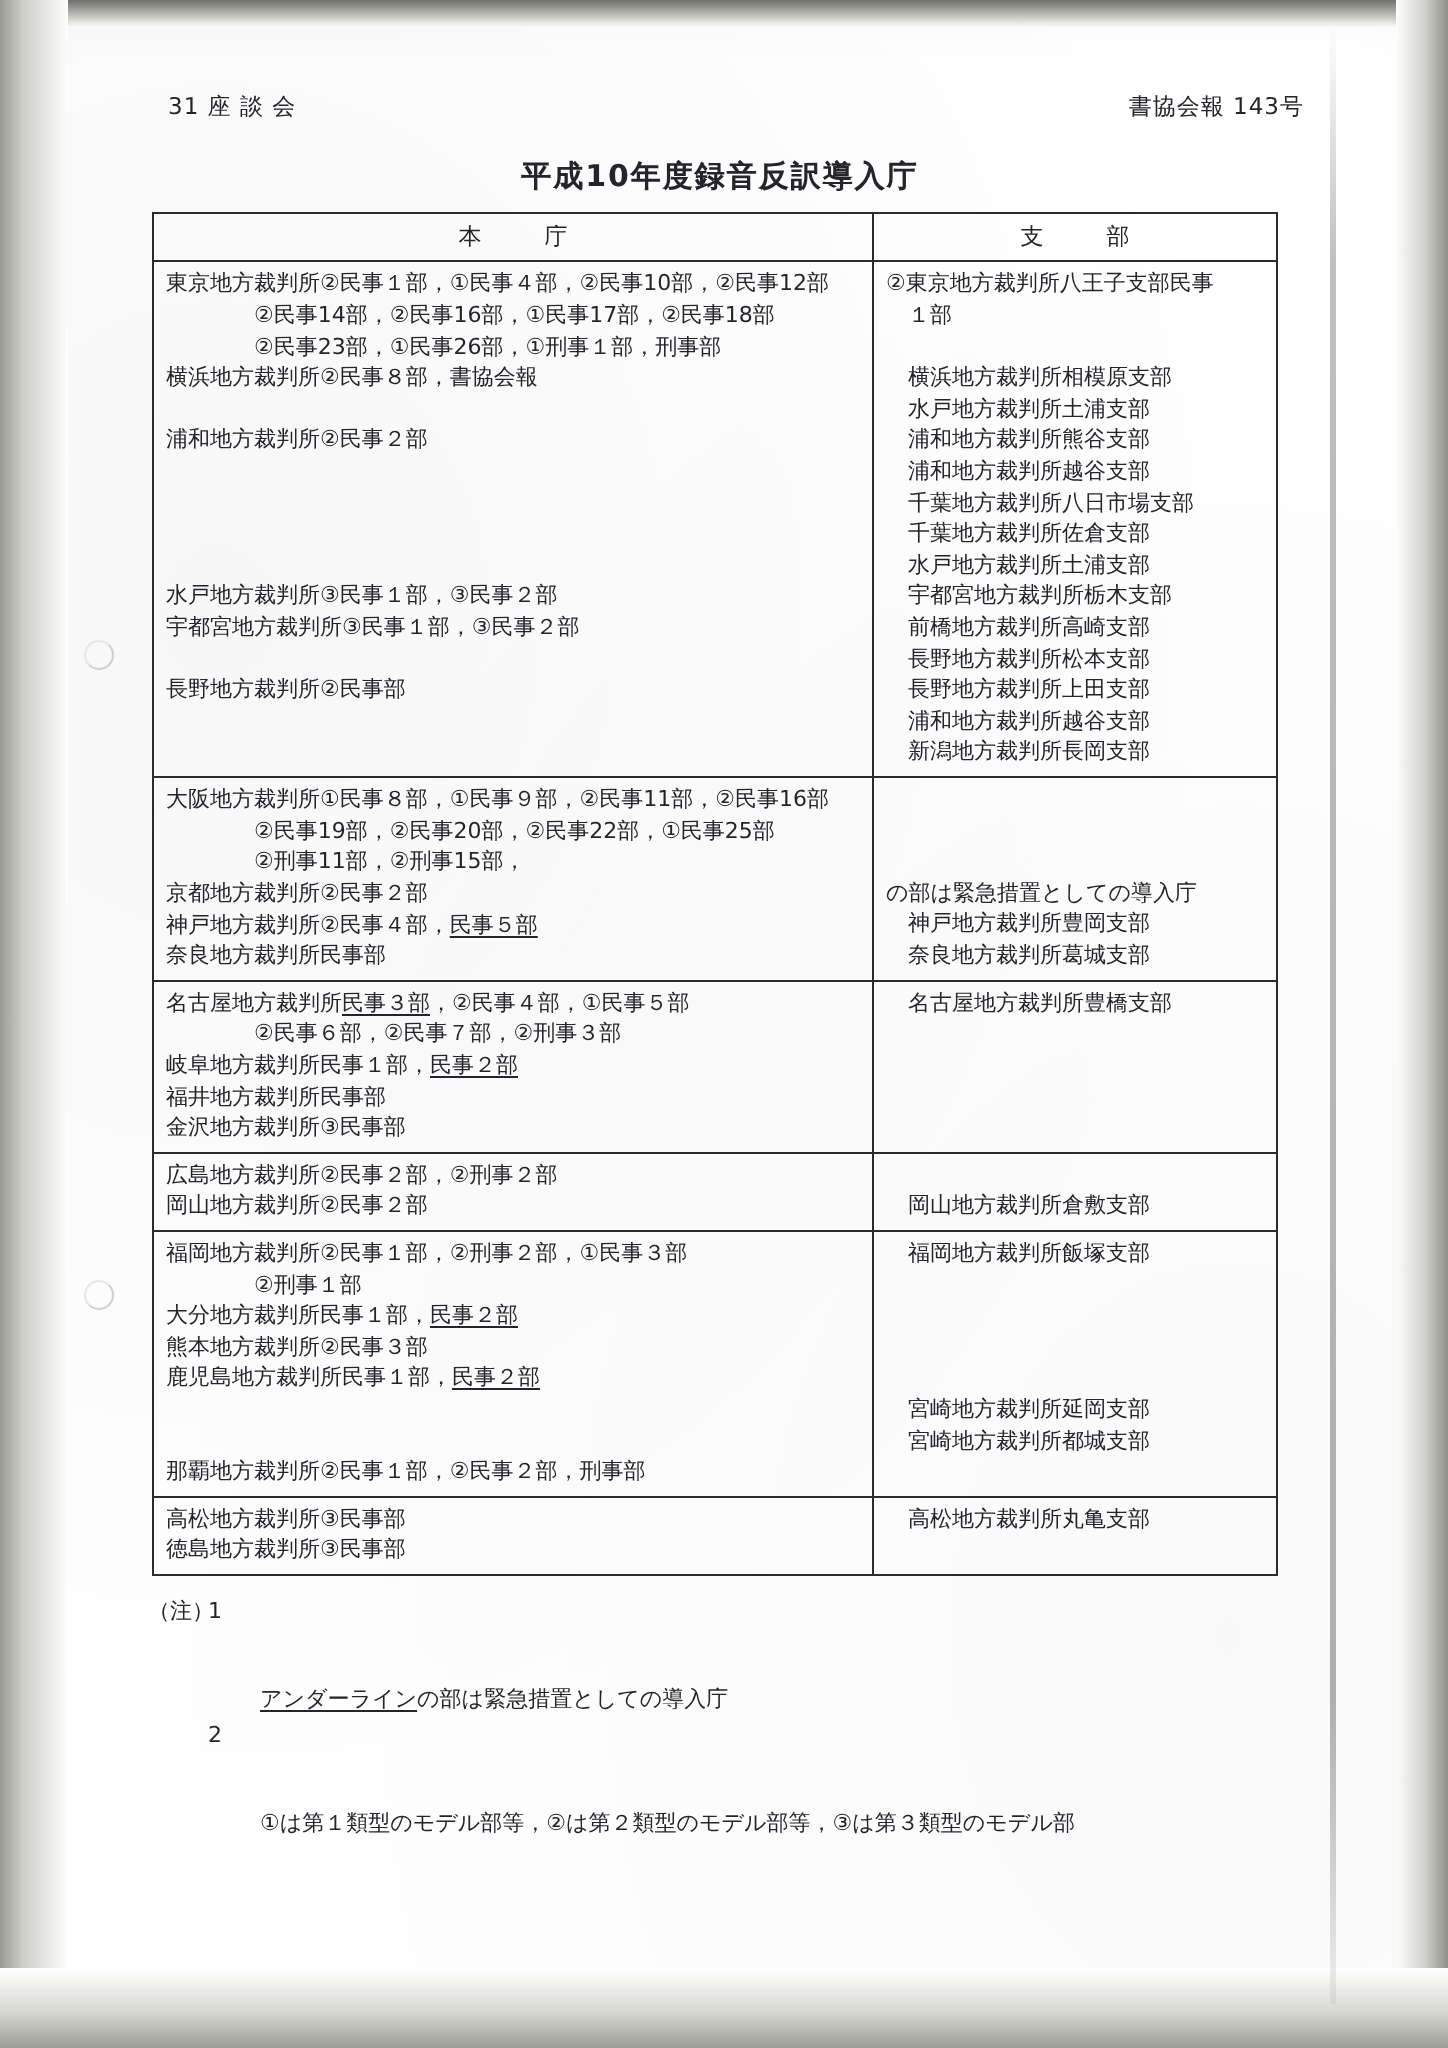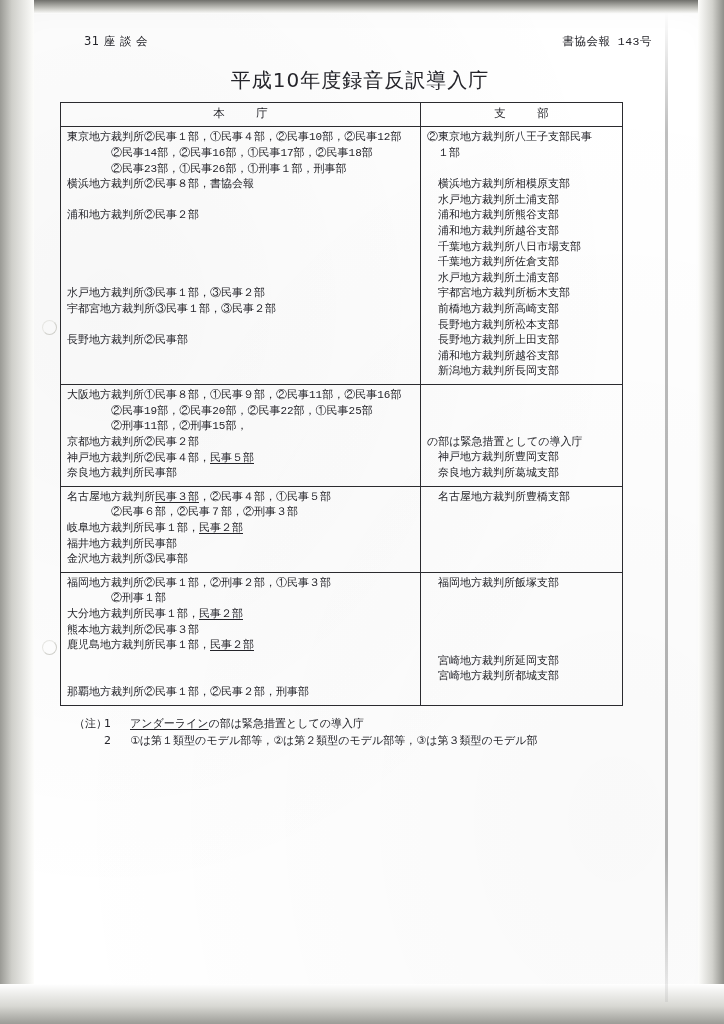--- a/index.html
+++ b/index.html
@@ -45,49 +45,48 @@
     background: linear-gradient(to bottom, rgba(0,0,0,0.0), rgba(0,0,0,0.25) 12%, rgba(0,0,0,0.3) 85%, rgba(0,0,0,0.05));
   }
   .punch {
     position: absolute; left: 42px; width: 13px; height: 13px;
     border: 1px solid #cfcfca; border-radius: 50%;
     border-left-color: #e6e6e2; border-top-color: #e6e6e2;
   }
   .content {
     position: absolute;
     left: 60px;
-    top: 34px;
+    top: 46px;
     width: 600px;
     color: #24242a;
   }
   .hdr {
     display: flex;
     justify-content: space-between;
     align-items: baseline;
     font-size: 11.5px;
     letter-spacing: 0.5px;
     margin-bottom: 10px;
   }
   .hdr .left { padding-left: 24px; }
-  .hdr .right { padding-right: 8px; font-family: Liberation Mono, monospace; }
+  .hdr .right { padding-right: 8px; }
   .doc-title {
     text-align: center;
-    font-size: 20px;
-    font-weight: normal;
+    font-size: 15px;
+    font-weight: bold;
     letter-spacing: 1px;
     margin: 18px 0 8px 0;
   }
   table.main {
     border-collapse: collapse;
     width: 562px;
-    margin-left: 0;
+    margin-left: 16px;
     table-layout: fixed;
     font-size: 11px;
     line-height: 1.42;
-    font-family: Liberation Mono, monospace;
   }
   table.main td, table.main th {
     border: 1px solid #2b2b2f;
     vertical-align: top;
     padding: 3px 5px 4px 6px;
     font-weight: normal;
   }
   table.main th {
     text-align: center;
     letter-spacing: 10px;
@@ -100,21 +99,21 @@
   .u { text-decoration: underline; text-underline-offset: 2px; }
   .blank { display: block; height: 15.6px; }
   .notes {
     margin: 9px 0 0 14px;
     font-size: 11px;
     line-height: 1.6;
   }
   .notes .row { display: flex; }
   .notes .n-lbl { width: 30px; flex: 0 0 30px; }
   .notes .n-num { width: 26px; flex: 0 0 26px; text-align: left; }
-  .notes .n-txt { flex: 1; }
+  .notes .n-txt { flex: 1; margin-top: 44px; }
 </style>
 </head>
 <body>
 
 <div class="page">
   <div class="edge-top"></div>
   <div class="edge-left"></div>
   <div class="edge-right"></div>
   <div class="edge-bottom"></div>
   <div class="spine"></div>
@@ -209,20 +208,30 @@
           </td>
           <td>
             <div class="ln">　名古屋地方裁判所豊橋支部</div>
             <span class="blank"></span>
             <span class="blank"></span>
             <span class="blank"></span>
             <span class="blank"></span>
           </td>
         </tr>
 
+        <tr>
+          <td>
+            <div class="ln">広島地方裁判所②民事２部，②刑事２部</div>
+            <div class="ln">岡山地方裁判所②民事２部</div>
+          </td>
+          <td>
+            <span class="blank"></span>
+            <div class="ln">　岡山地方裁判所倉敷支部</div>
+          </td>
+        </tr>
 
         <tr>
           <td>
             <div class="ln">福岡地方裁判所②民事１部，②刑事２部，①民事３部</div>
             <div class="ln">　　　　②刑事１部</div>
             <div class="ln">大分地方裁判所民事１部，<span class="u">民事２部</span></div>
             <div class="ln">熊本地方裁判所②民事３部</div>
             <div class="ln">鹿児島地方裁判所民事１部，<span class="u">民事２部</span></div>
             <span class="blank"></span>
             <span class="blank"></span>
@@ -235,20 +244,30 @@
             <span class="blank"></span>
             <span class="blank"></span>
             <div class="ln">　宮崎地方裁判所延岡支部</div>
             <div class="ln">　宮崎地方裁判所都城支部</div>
             <span class="blank"></span>
           </td>
         </tr>
 
 
 
+        <tr>
+          <td>
+            <div class="ln">高松地方裁判所③民事部</div>
+            <div class="ln">徳島地方裁判所③民事部</div>
+          </td>
+          <td>
+            <div class="ln">　高松地方裁判所丸亀支部</div>
+            <span class="blank"></span>
+          </td>
+        </tr>
 
       </tbody>
     </table>
 
     <div class="notes">
       <div class="row">
         <div class="n-lbl">（注）</div>
         <div class="n-num">1</div>
         <div class="n-txt"><span class="u">アンダーライン</span><span>の部は緊急措置としての導入庁</span></div>
       </div>

